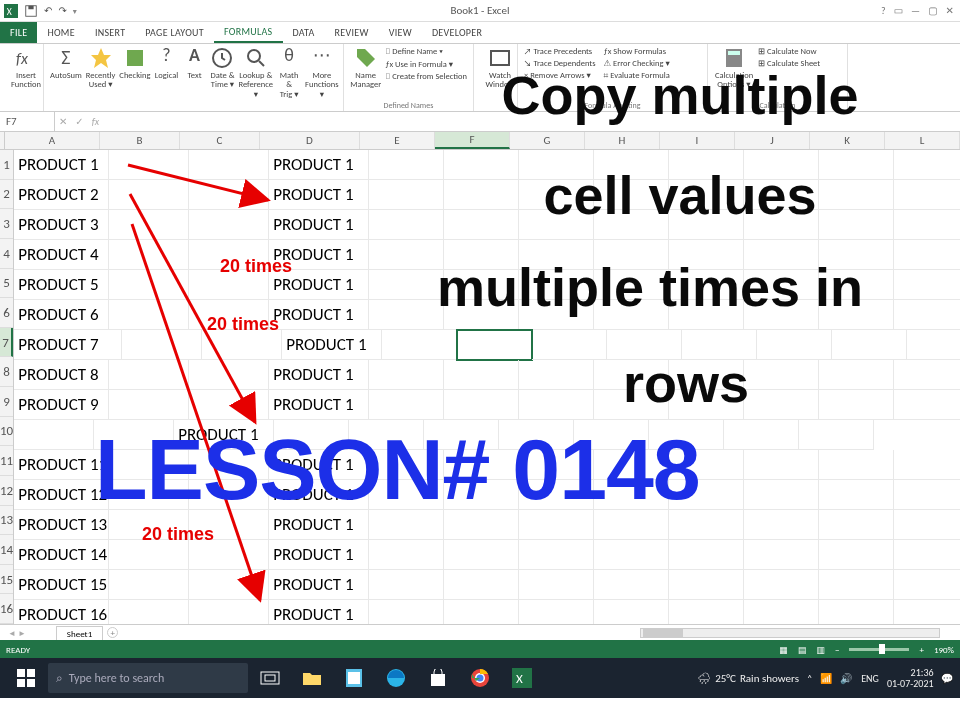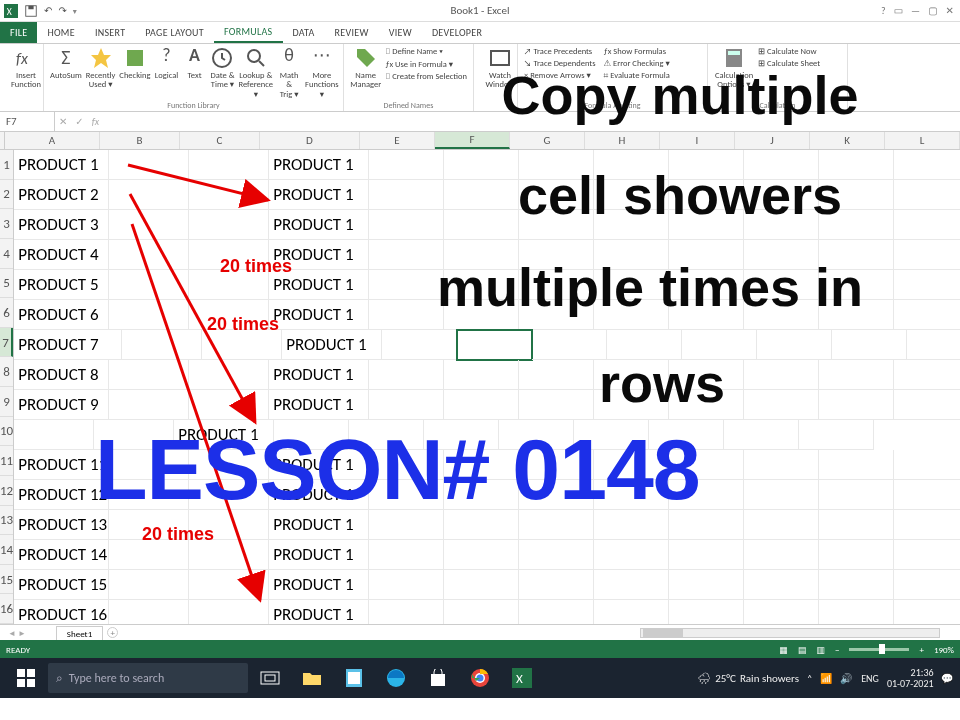--- a/index.html
+++ b/index.html
@@ -190,21 +190,20 @@
           <span class="bic" style="font-size:18px;color:#555">θ</span>
           <span style="white-space:pre-line">Math &amp;
 Trig ▾</span>
         </div>
       <div class="bigbtn">
           <span class="bic" style="font-size:18px;color:#555">⋯</span>
           <span style="white-space:pre-line">More
 Functions ▾</span>
         </div>
     </div>
-    <div class="rgroup-label">Function Library</div>
   </div>
   <div class="rgroup" style="width:130px">
     <div style="display:flex;gap:4px">
       <div class="bigbtn">
           <span class="bic">
             <svg viewBox="0 0 24 24">
               <path d="M3 3h8l10 10-8 8L3 11z" fill="#6fa84f"></path>
             </svg>
           </span>
           <span style="white-space:pre-line">Name
@@ -552,23 +551,23 @@
 
     <line x1="132" y1="92" x2="260" y2="468" stroke="#e60000" stroke-width="3" marker-end="url(#ah)"></line>
   </svg>
 
   <div class="ov-red" style="top:124px;left:220px">20 times</div>
   <div class="ov-red" style="top:182px;left:207px">20 times</div>
   <div class="ov-red" style="top:392px;left:142px">20 times</div>
 </div>
 
 <div class="ov-black" style="top:66px;left:400px;font-size:54px;width:560px">Copy multiple</div>
-<div class="ov-black" style="top:166px;left:440px;font-size:54px;width:480px">cell showers</div>
+<div class="ov-black" style="top:166px;left:440px;font-size:54px;width:480px">cell values</div>
 <div class="ov-black" style="top:258px;left:330px;font-size:54px;width:640px">multiple times in</div>
-<div class="ov-black" style="top:354px;left:532px;font-size:54px;width:260px">rows</div>
+<div class="ov-black" style="top:354px;left:556px;font-size:54px;width:260px">rows</div>
 <div class="ov-blue" style="top:420px;left:95px;font-size:86px">LESSON# 0148</div>
 
 <div class="sheetbar">
   <span style="margin-left:8px;color:#aaa;font-size:8px">◄</span>
   <span style="margin-left:2px;color:#aaa;font-size:8px">►</span>
   <div class="sheet-tab">Sheet1</div>
   <span style="margin-left:4px;color:#888;border:1px solid #ccc;border-radius:50%;width:11px;height:11px;display:inline-flex;align-items:center;justify-content:center;font-size:9px">+</span>
   <div class="hscroll">
       <div class="hscroll-thumb"></div>
     </div>

